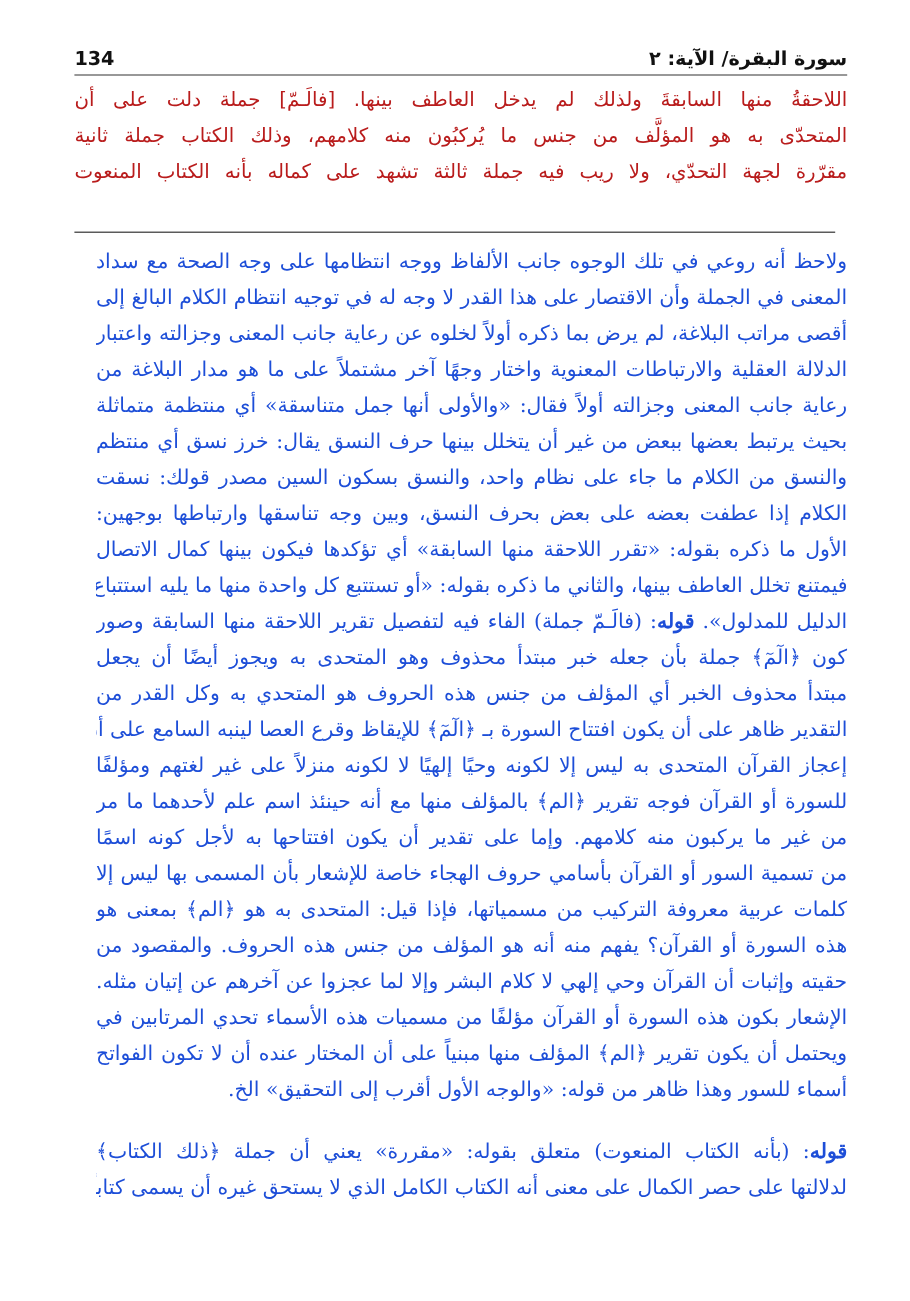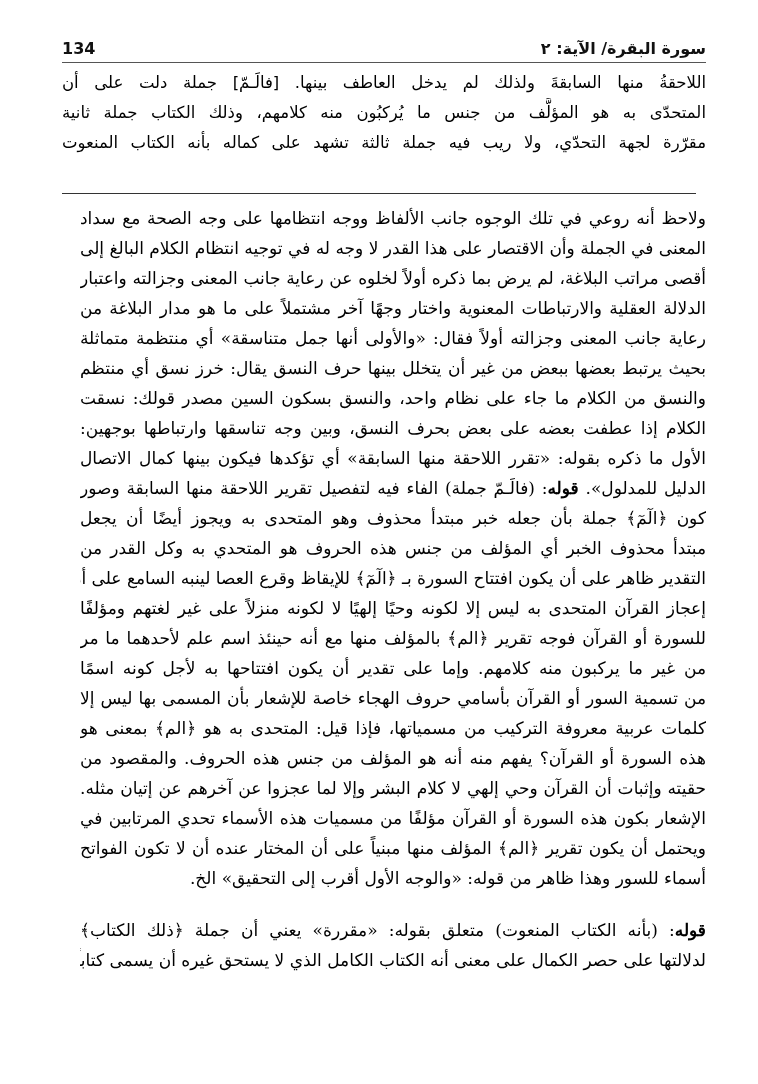--- a/index.html
+++ b/index.html
@@ -54,21 +54,21 @@
     .upper-text {
       position: absolute;
       top: 68px;
       left: 0;
       right: 0;
       font-family: "DejaVu Sans", sans-serif;
       font-size: 16.5px;
       line-height: 30px;
       text-align: justify;
       text-align-last: justify;
-      color: #000000;
+      color: #b91c1c;
     }
     .upper-text .line {
       display: block;
       white-space: nowrap;
       overflow: hidden;
       text-align: justify;
       text-align-last: justify;
     }
     .mid-rule {
       position: absolute;
@@ -77,21 +77,21 @@
       right: 10px;
       border-top: 1.5px solid #333;
     }
     .commentary {
       position: absolute;
       top: 203px;
       left: 18px;
       right: 0;
       font-family: "DejaVu Serif", serif;
       font-size: 17px;
-      color: #000000;
+      color: #1d4ed8;
     }
     .commentary .line {
       display: block;
       height: 30px;
       line-height: 30px;
       white-space: nowrap;
       overflow: hidden;
       text-align: justify;
       text-align-last: justify;
     }
@@ -128,20 +128,21 @@
     <div>
       <span class="line">ولاحظ أنه روعي في تلك الوجوه جانب الألفاظ ووجه انتظامها على وجه الصحة مع سداد</span>
       <span class="line">المعنى في الجملة وأن الاقتصار على هذا القدر لا وجه له في توجيه انتظام الكلام البالغ إلى</span>
       <span class="line">أقصى مراتب البلاغة، لم يرض بما ذكره أولاً لخلوه عن رعاية جانب المعنى وجزالته واعتبار</span>
       <span class="line">الدلالة العقلية والارتباطات المعنوية واختار وجهًا آخر مشتملاً على ما هو مدار البلاغة من</span>
       <span class="line">رعاية جانب المعنى وجزالته أولاً فقال: «والأولى أنها جمل متناسقة» أي منتظمة متماثلة</span>
       <span class="line">بحيث يرتبط بعضها ببعض من غير أن يتخلل بينها حرف النسق يقال: خرز نسق أي منتظم</span>
       <span class="line">والنسق من الكلام ما جاء على نظام واحد، والنسق بسكون السين مصدر قولك: نسقت</span>
       <span class="line">الكلام إذا عطفت بعضه على بعض بحرف النسق، وبين وجه تناسقها وارتباطها بوجهين:</span>
       <span class="line">الأول ما ذكره بقوله: «تقرر اللاحقة منها السابقة» أي تؤكدها فيكون بينها كمال الاتصال</span>
+      <span class="line">فيمتنع تخلل العاطف بينها، والثاني ما ذكره بقوله: «أو تستتبع كل واحدة منها ما يليه استتباع</span>
       <span class="line"><span>الدليل للمدلول». </span><span class="bold">قوله</span><span>: (فالَـمّ جملة) الفاء فيه لتفصيل تقرير اللاحقة منها السابقة وصور</span></span>
       <span class="line">كون ﴿الٓمٓ﴾ جملة بأن جعله خبر مبتدأ محذوف وهو المتحدى به ويجوز أيضًا أن يجعل</span>
       <span class="line">مبتدأ محذوف الخبر أي المؤلف من جنس هذه الحروف هو المتحدي به وكل القدر من</span>
       <span class="line">التقدير ظاهر على أن يكون افتتاح السورة بـ ﴿الٓمٓ﴾ للإيقاظ وقرع العصا لينبه السامع على أن</span>
       <span class="line">إعجاز القرآن المتحدى به ليس إلا لكونه وحيًا إلهيًا لا لكونه منزلاً على غير لغتهم ومؤلفًا</span>
       <span class="line">للسورة أو القرآن فوجه تقرير ﴿الم﴾ بالمؤلف منها مع أنه حينئذ اسم علم لأحدهما ما مر</span>
       <span class="line">من غير ما يركبون منه كلامهم. وإما على تقدير أن يكون افتتاحها به لأجل كونه اسمًا</span>
       <span class="line">من تسمية السور أو القرآن بأسامي حروف الهجاء خاصة للإشعار بأن المسمى بها ليس إلا</span>
       <span class="line">كلمات عربية معروفة التركيب من مسمياتها، فإذا قيل: المتحدى به هو ﴿الم﴾ بمعنى هو</span>
       <span class="line">هذه السورة أو القرآن؟ يفهم منه أنه هو المؤلف من جنس هذه الحروف. والمقصود من</span>

